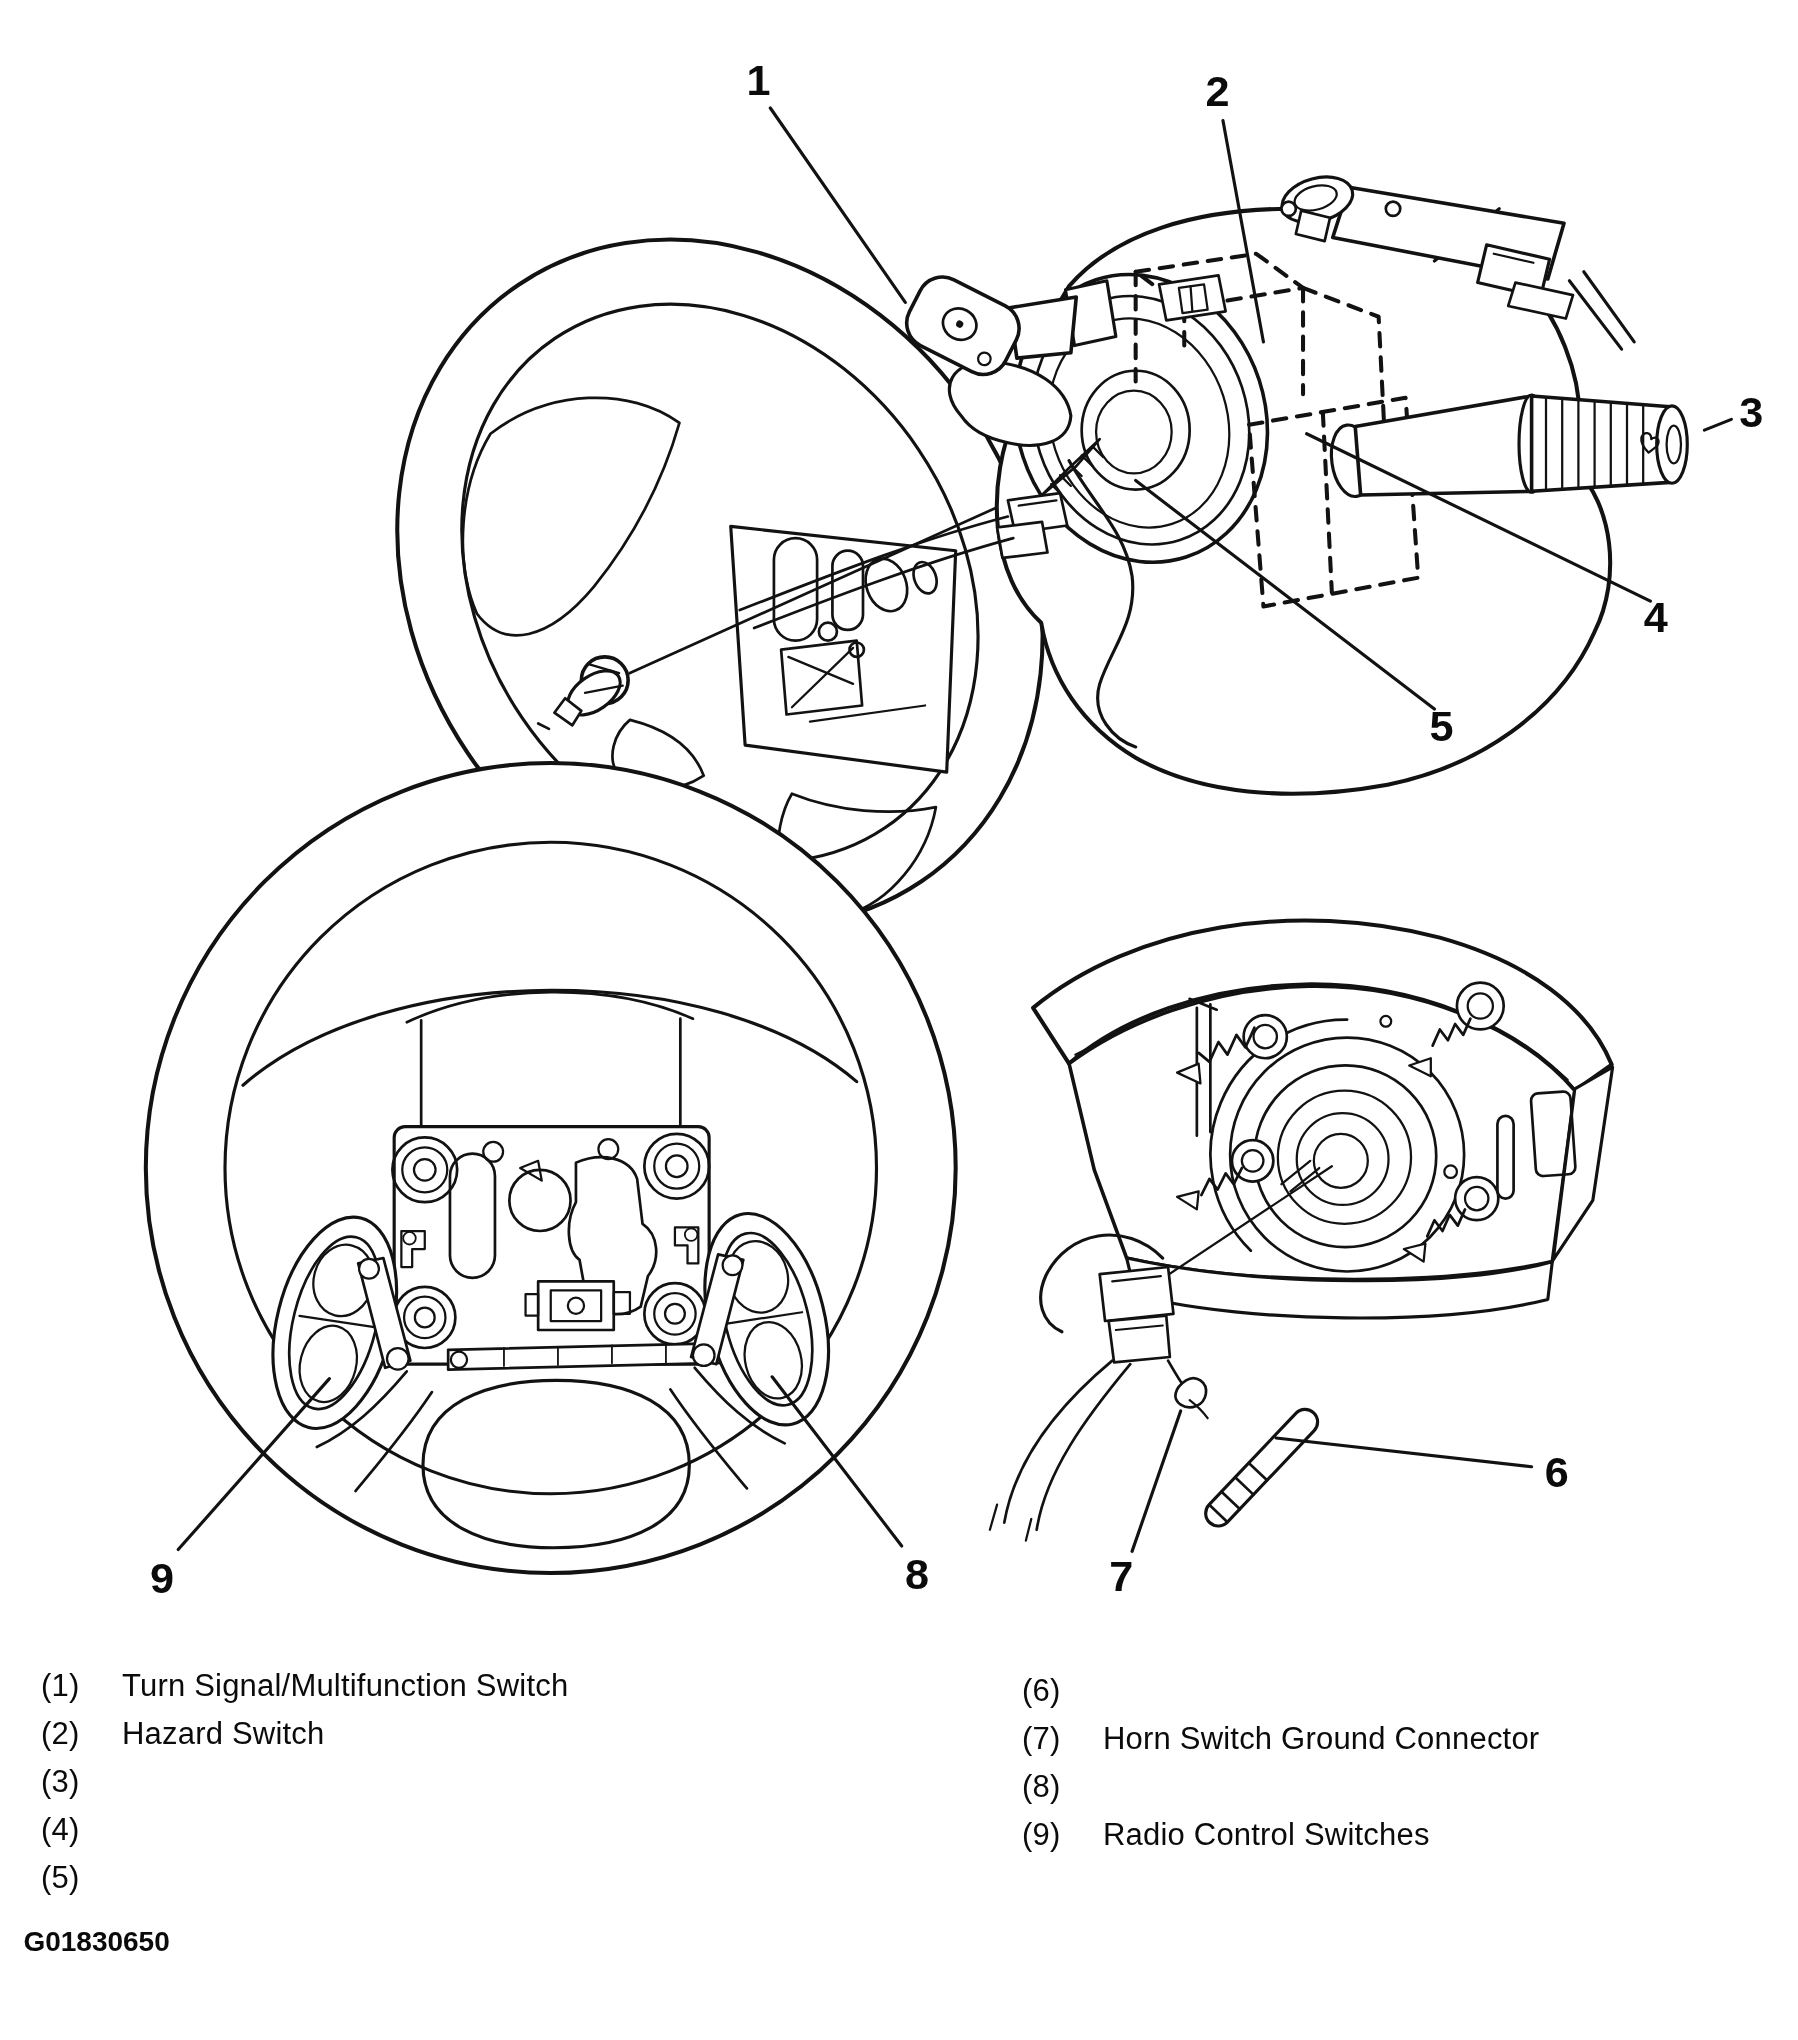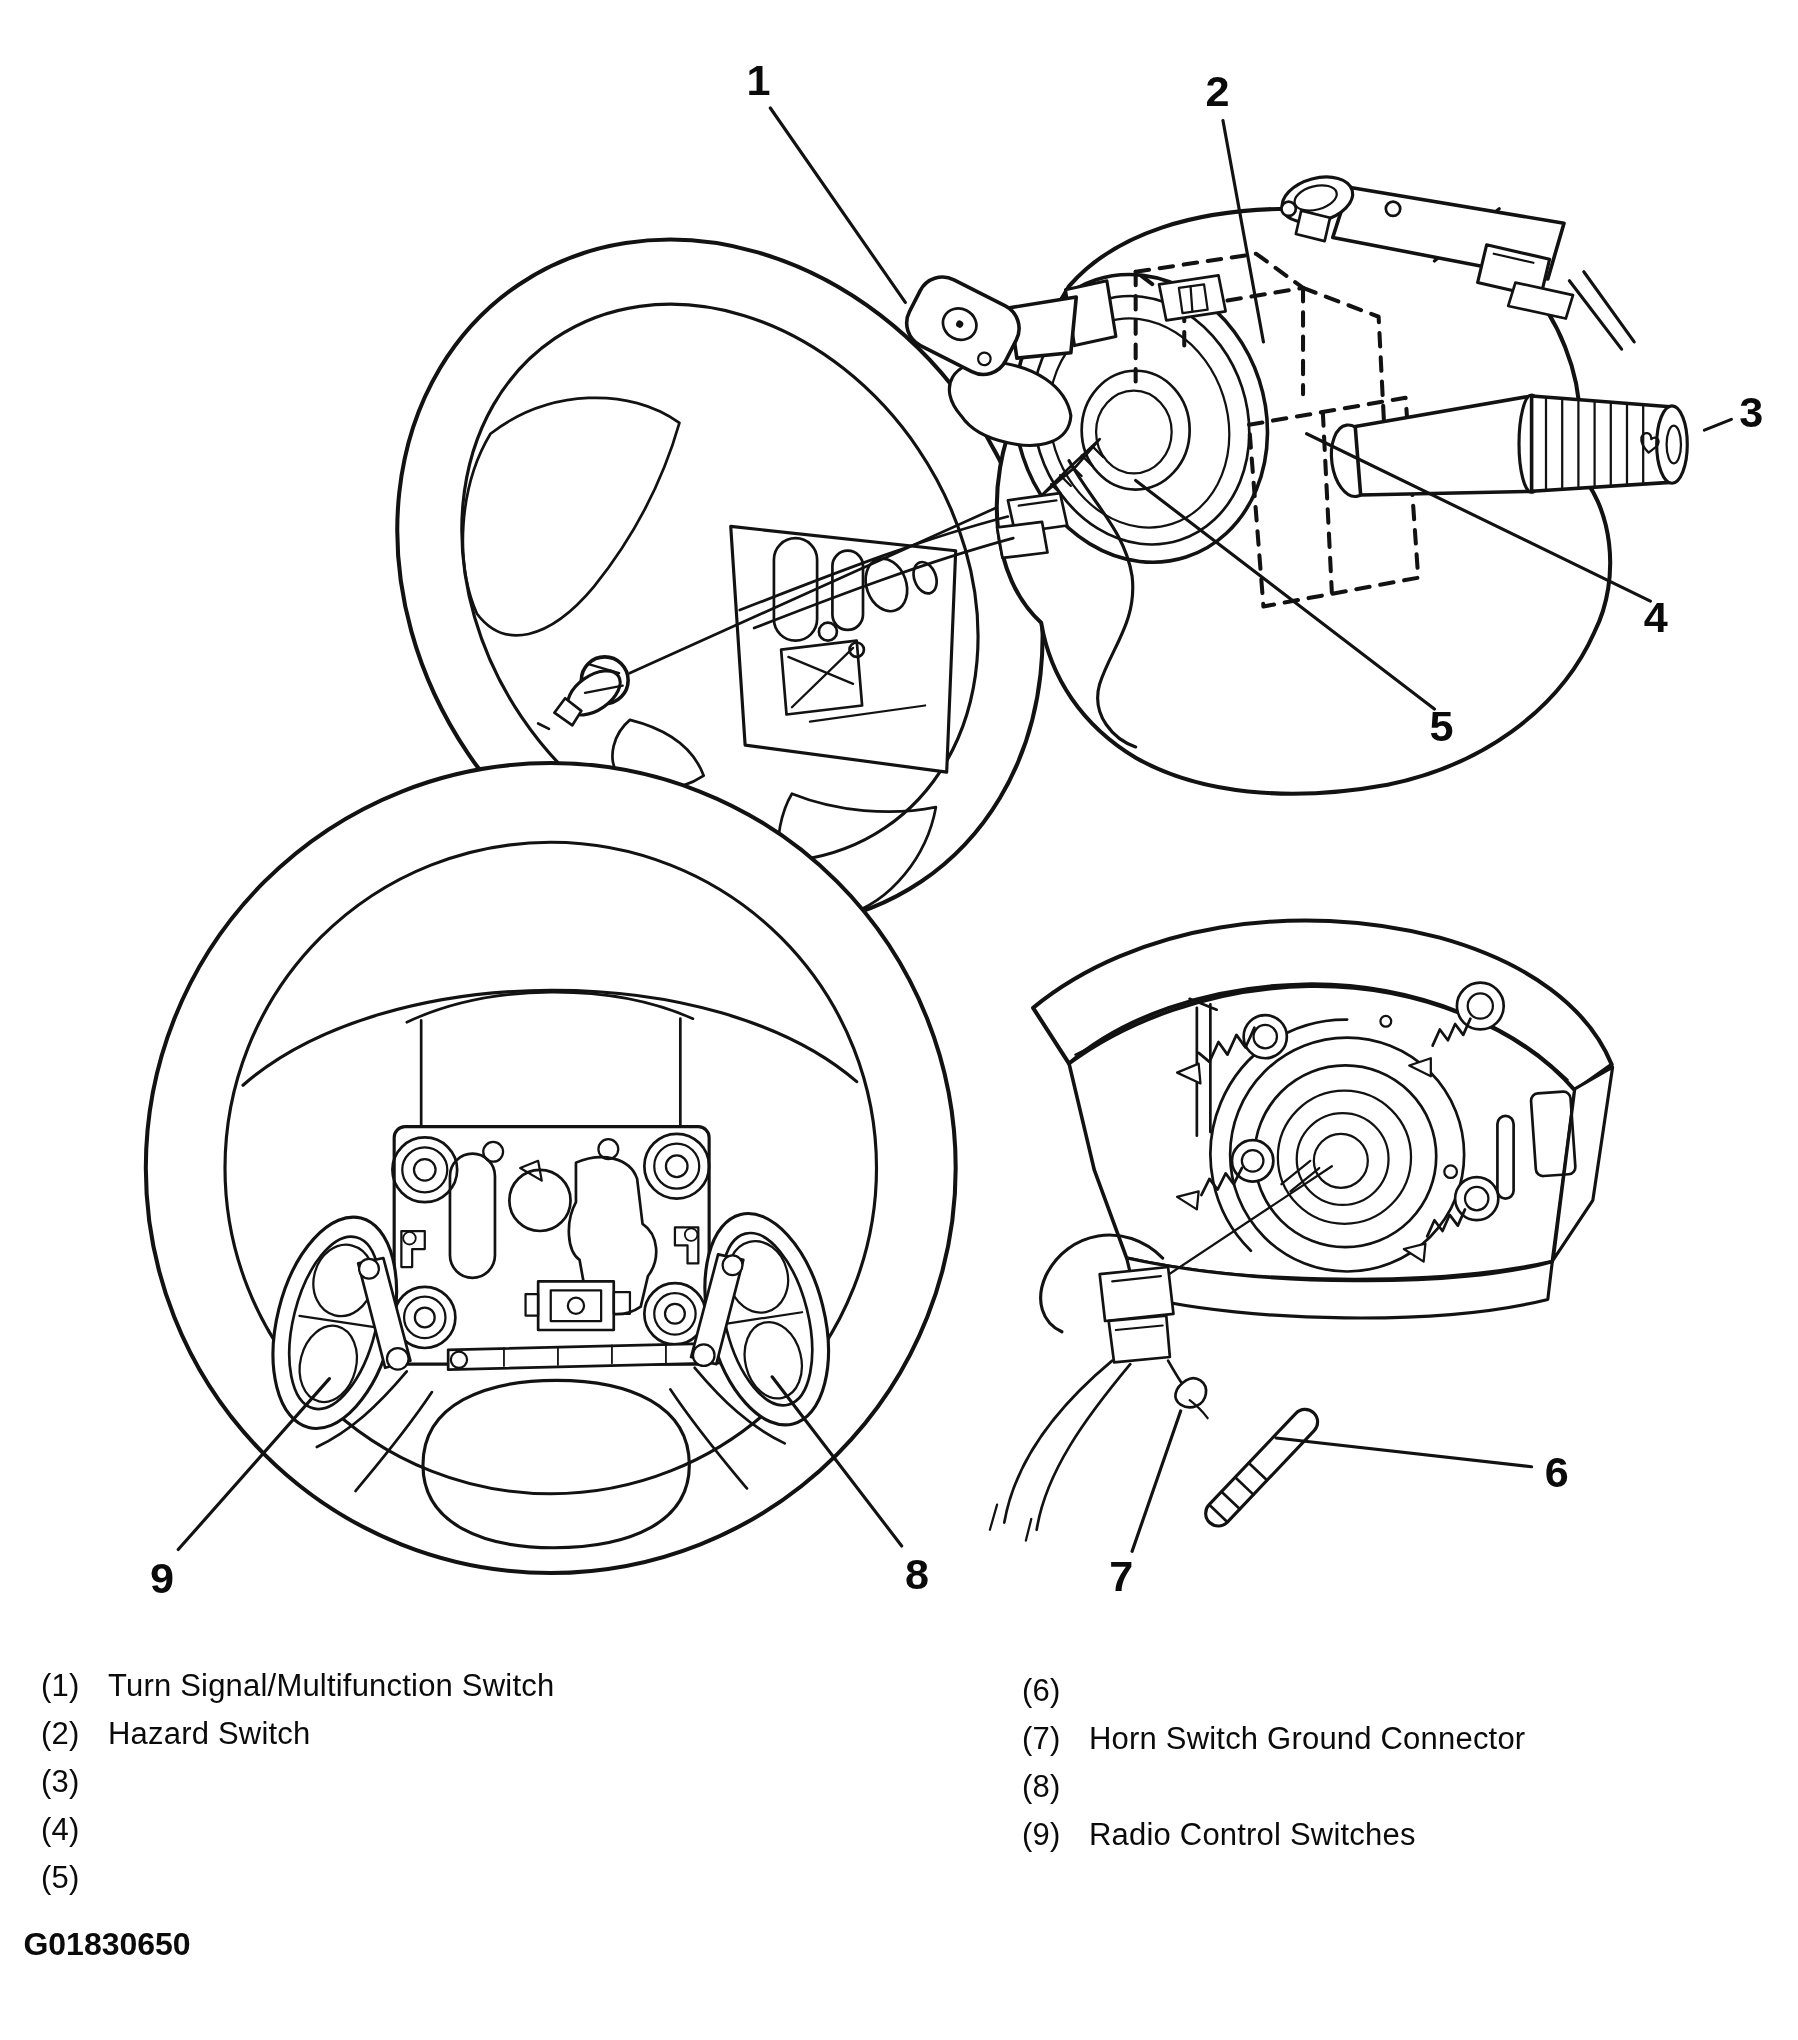--- a/index.html
+++ b/index.html
@@ -5,22 +5,22 @@
   html,body{margin:0;padding:0;background:#e8e8e8;}
   .canvas{position:relative;width:1798px;height:2040px;background:#ffffff;overflow:hidden;
           font-family:"Liberation Sans",sans-serif;}
   .art{position:absolute;left:0;top:0;}
   .callout{font:bold 48px "Liberation Sans",sans-serif;fill:#0b0b0b;}
   .legend-col{position:absolute;color:#0b0b0b;}
   .legend-row{display:flex;align-items:flex-start;min-height:48px;line-height:47px;
               font-size:31px;letter-spacing:0.2px;}
   .lnum{flex:0 0 67px;}
   .llab{max-width:504px;}
-  .llab-wide{max-width:576px;}
-  .figure-id{position:absolute;left:23.4px;top:1926px;font-size:32px;font-weight:bold;color:#0b0b0b;}
+  .llab-wide{max-width:576px;margin-left:14px;}
+  .figure-id{position:absolute;left:23.4px;top:1926px;font-size:28px;font-weight:bold;color:#0b0b0b;}
 </style>
 </head>
 <body>
 
 <div class="canvas">
 
 <svg class="art" width="1798" height="2040" viewBox="0 0 1998 2267" xmlns="http://www.w3.org/2000/svg">
   <g stroke="#121212" fill="none" stroke-width="4" stroke-linecap="round" stroke-linejoin="round">
 
     <g>

